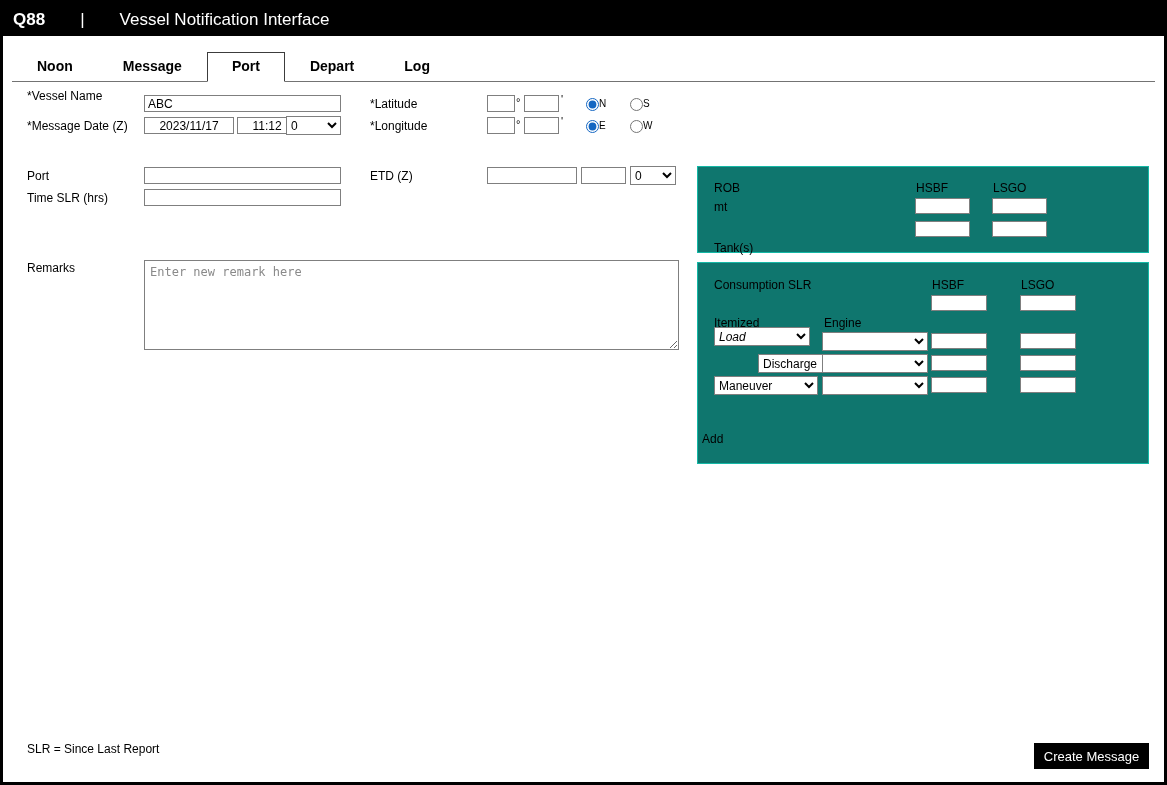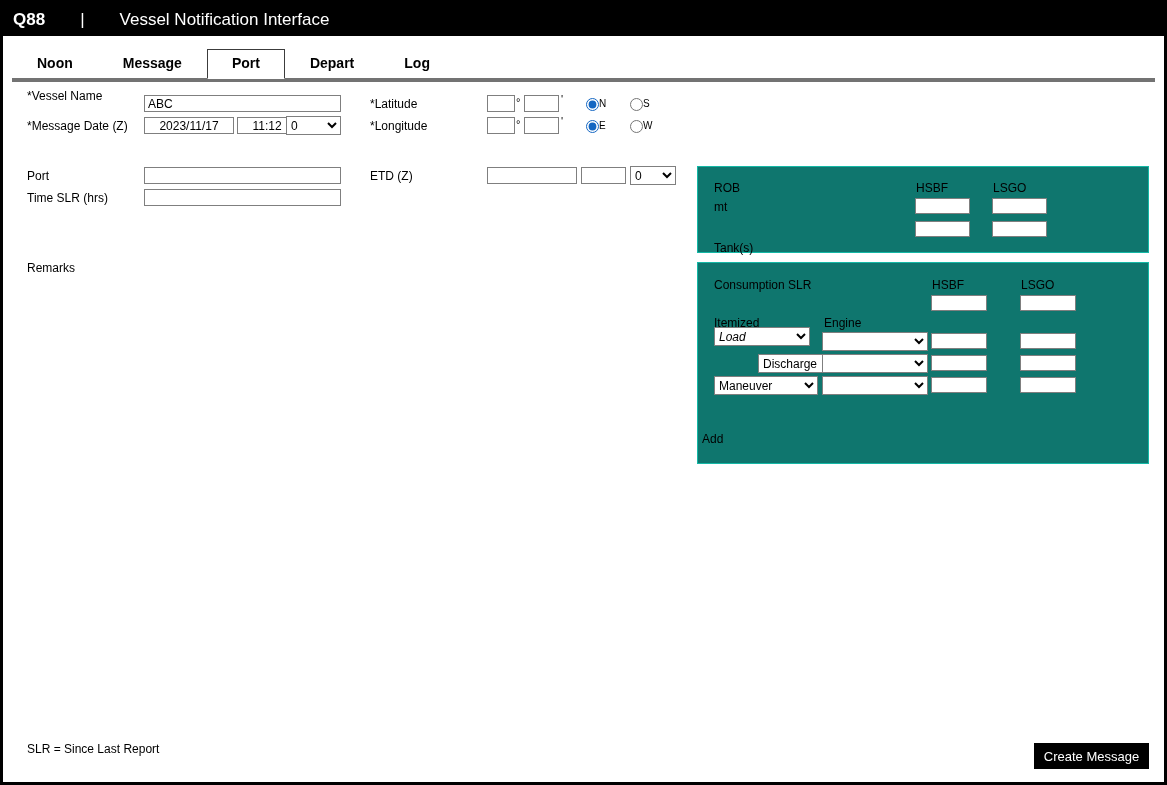--- a/index.html
+++ b/index.html
@@ -10,21 +10,21 @@
   }
   .titlebar {
     position: absolute; top: 0; left: 0; right: 0; height: 33px;
     background: #000; color: #fff; display: flex; align-items: center;
     padding-left: 10px; font-size: 17px; gap: 28px;
   }
   .titlebar .brand { font-weight: bold; }
   .titlebar .sep { margin: 0 7px; font-weight: normal; }
   .tabs {
     position: absolute; top: 51px; left: 9px; right: 9px;
-    display: flex; align-items: flex-end; border-bottom: 4px solid #737373;
+    display: flex; align-items: flex-end; border-bottom: 1px solid #737373;
     height: 28px;
   }
   .tab {
     font-size: 14px; font-weight: bold; padding: 5px 25px 7px 25px;
     cursor: pointer; background: transparent; color: #000;
   }
   .tab.active {
     border: 1px solid #3c3c3c; border-bottom: 1px solid #fff;
     margin-bottom: -1px; background: #fff; padding: 5px 24px 7px 24px;
   }
@@ -114,20 +114,21 @@
   <input type="text" style="left: 484px; top: 164px; width: 90px;" value="">
   <input type="text" style="left: 578px; top: 164px; width: 45px;" value="">
   <select style="left:627px; top:163px; width:46px;">
     <option>0</option>
   </select>
 
   <span class="lbl" style="left:24px; top:188px;">Time SLR (hrs)</span>
   <input type="text" style="left: 141px; top: 186px; width: 197px;" value="">
 
   <span class="lbl" style="left:24px; top:258px;">Remarks</span>
+  <textarea style="left: 141px; top: 257px; width: 535px; height: 90px;" placeholder="Enter new remark here"></textarea>
 
   <div class="groupbox" style="left:694px; top:163px; width:452px; height:87px;">
     <span class="lbl" style="left:16px; top:14px;">ROB</span>
     <span class="lbl" style="left:218px; top:14px;">HSBF</span>
     <span class="lbl" style="left:295px; top:14px;">LSGO</span>
 
     <span class="lbl" style="left:16px; top:33px;">mt</span>
     <input type="text" style="left: 217px; top: 31px; width: 55px;" value="">
     <input type="text" style="left: 294px; top: 31px; width: 55px;" value="">
 

